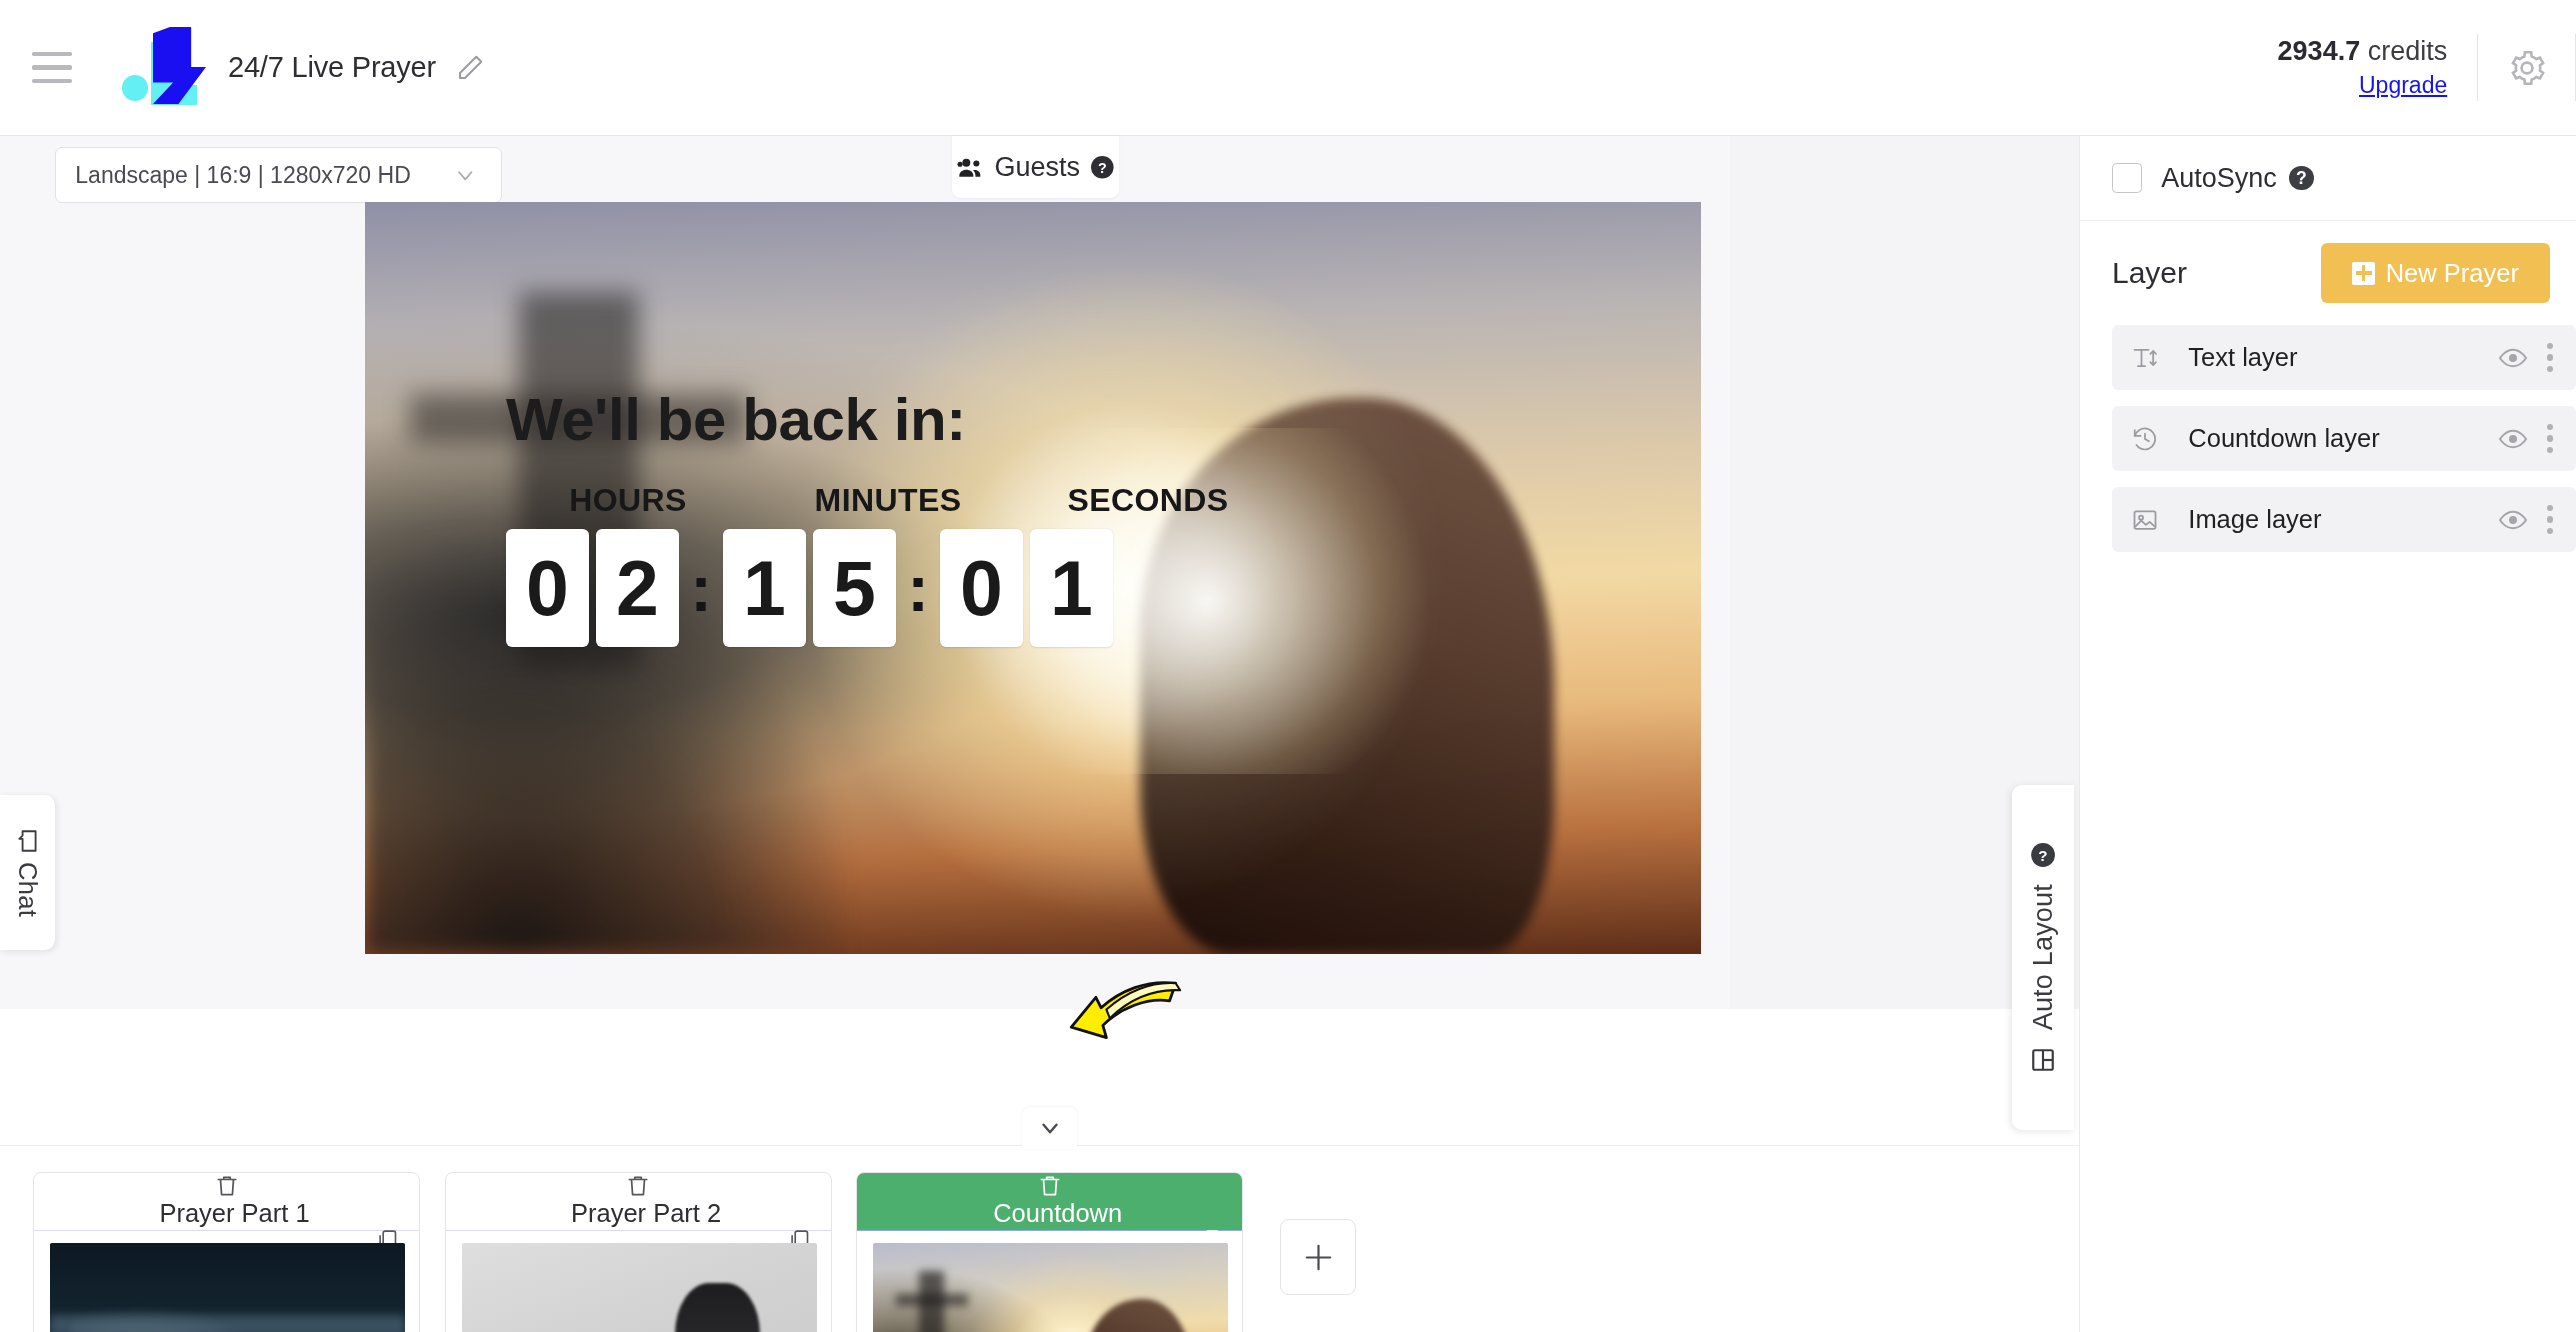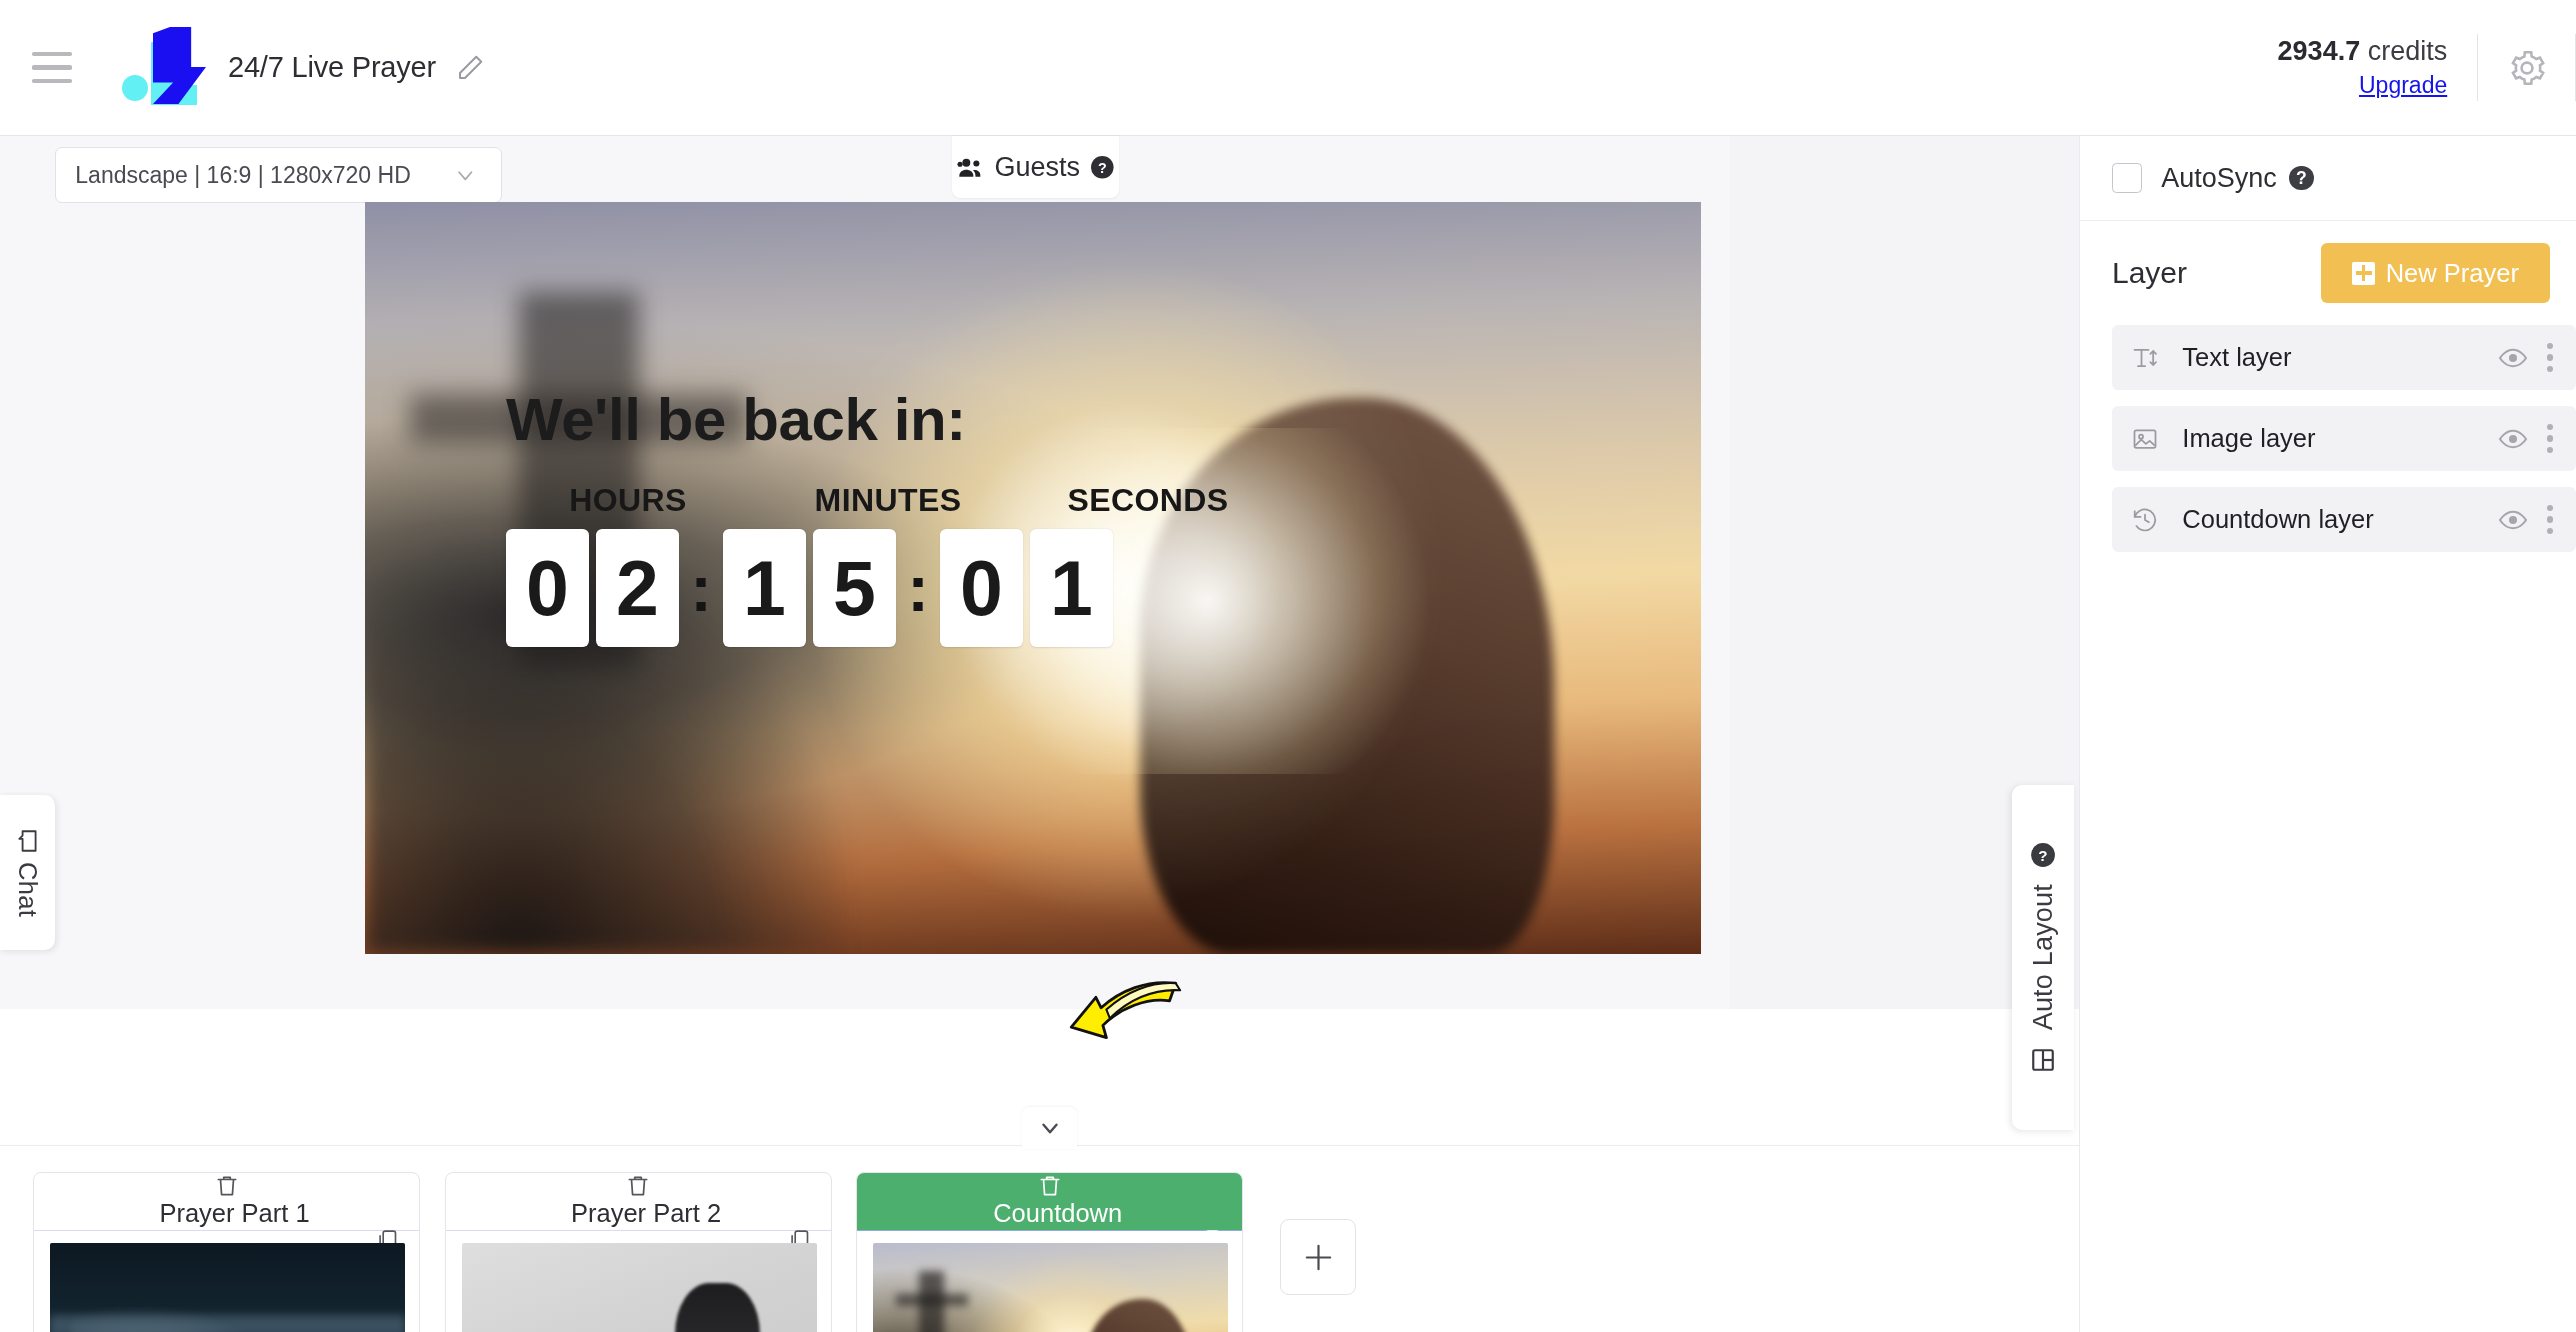--- a/index.html
+++ b/index.html
@@ -309,21 +309,21 @@
     content: ""; position: absolute; background: #f2bf52;
   }
   .plus-box::before { left: 9.7px; top: 3.5px; width: 3.5px; height: 16px; }
   .plus-box::after { left: 3.5px; top: 9.7px; width: 16px; height: 3.5px; }
 
   .layers-list { padding: 0 0 0 32px; }
   .layer-row {
     height: 65px; background: #f2f2f4; border-radius: 6.2px; margin-bottom: 16px;
     display: flex; align-items: center; padding: 0 23px 0 19.3px; cursor: pointer;
   }
-  .layer-name { margin-left: 23px; font-size: 25.5px; color: #1f1f24; }
+  .layer-name { margin-left: 29px; font-size: 25.5px; color: #1f1f24; }
   .layer-actions { margin-left: auto; display: flex; align-items: center; gap: 19.3px; }
   .kebab { display: flex; flex-direction: column; gap: 5.3px; cursor: pointer; }
   .kebab i { width: 6.2px; height: 6.2px; border-radius: 50%; background: #b0b0b6; display: block; }
 
   svg { display: block; }
 </style>
 </head>
 <body>
 
 <div class="app">
@@ -592,20 +592,44 @@
           <span class="kebab">
               <i></i>
               <i></i>
               <i></i>
             </span>
         </span>
       </div>
 
       <div class="layer-row">
         <span>
+          <svg width="28" height="28" viewBox="0 0 24 24" fill="none" stroke="#9a9aa1" stroke-width="1.5" stroke-linecap="round" stroke-linejoin="round">
+            <path d="M3.2 9.2A9 9 0 1112 21a9 9 0 01-7.3-3.8"></path>
+              <polyline points="3.2 4.4 3.2 9.4 8.2 9.4"></polyline>
+              <polyline points="12 7.4 12 12 15.4 14"></polyline>
+          </svg>
+        </span>
+        <span class="layer-name">Countdown layer</span>
+        <span class="layer-actions">
+          <span>
+            <svg width="30" height="30" viewBox="0 0 24 24" fill="none" stroke="#a5a5ac" stroke-width="1.6">
+              <path d="M1.6 12S5.6 5.4 12 5.4 22.4 12 22.4 12 18.4 18.6 12 18.6 1.6 12 1.6 12z"></path>
+                <circle cx="12" cy="12" r="3.2" fill="#a5a5ac" stroke="none"></circle>
+            </svg>
+          </span>
+          <span class="kebab">
+              <i></i>
+              <i></i>
+              <i></i>
+            </span>
+        </span>
+      </div>
+
+      <div class="layer-row">
+        <span>
           <svg width="28" height="28" viewBox="0 0 24 24" fill="none" stroke="#9a9aa1" stroke-width="1.5" stroke-linejoin="round">
             <rect x="3" y="4.5" width="18" height="15" rx="1.5"></rect>
               <circle cx="8.6" cy="10" r="1.7"></circle>
               <path d="M3.6 17.6l5.2-5 4 3.6 3.2-2.6 4.4 4"></path>
           </svg>
         </span>
         <span class="layer-name">Image layer</span>
         <span class="layer-actions">
           <span>
             <svg width="30" height="30" viewBox="0 0 24 24" fill="none" stroke="#a5a5ac" stroke-width="1.6">
@@ -614,41 +638,17 @@
             </svg>
           </span>
           <span class="kebab">
               <i></i>
               <i></i>
               <i></i>
             </span>
         </span>
       </div>
 
-      <div class="layer-row">
-        <span>
-          <svg width="28" height="28" viewBox="0 0 24 24" fill="none" stroke="#9a9aa1" stroke-width="1.5" stroke-linecap="round" stroke-linejoin="round">
-            <path d="M3.2 9.2A9 9 0 1112 21a9 9 0 01-7.3-3.8"></path>
-              <polyline points="3.2 4.4 3.2 9.4 8.2 9.4"></polyline>
-              <polyline points="12 7.4 12 12 15.4 14"></polyline>
-          </svg>
-        </span>
-        <span class="layer-name">Countdown layer</span>
-        <span class="layer-actions">
-          <span>
-            <svg width="30" height="30" viewBox="0 0 24 24" fill="none" stroke="#a5a5ac" stroke-width="1.6">
-              <path d="M1.6 12S5.6 5.4 12 5.4 22.4 12 22.4 12 18.4 18.6 12 18.6 1.6 12 1.6 12z"></path>
-                <circle cx="12" cy="12" r="3.2" fill="#a5a5ac" stroke="none"></circle>
-            </svg>
-          </span>
-          <span class="kebab">
-              <i></i>
-              <i></i>
-              <i></i>
-            </span>
-        </span>
-      </div>
-
     </div>
   </div>
 
 </div>
 
 
 </body></html>

